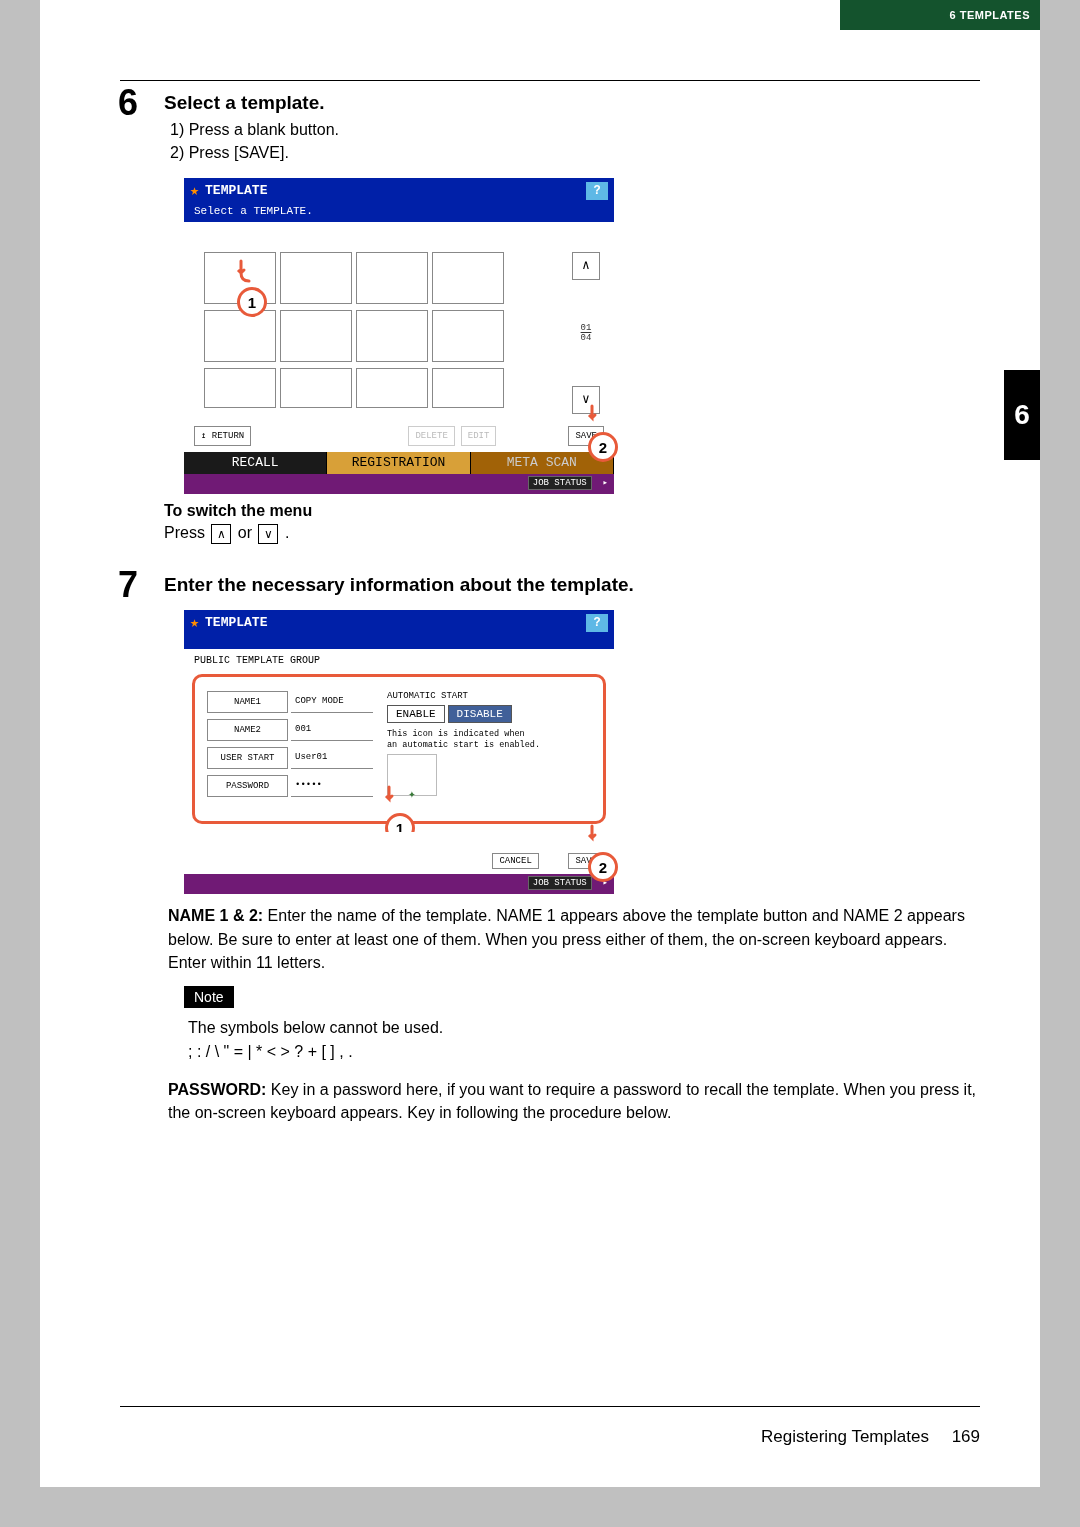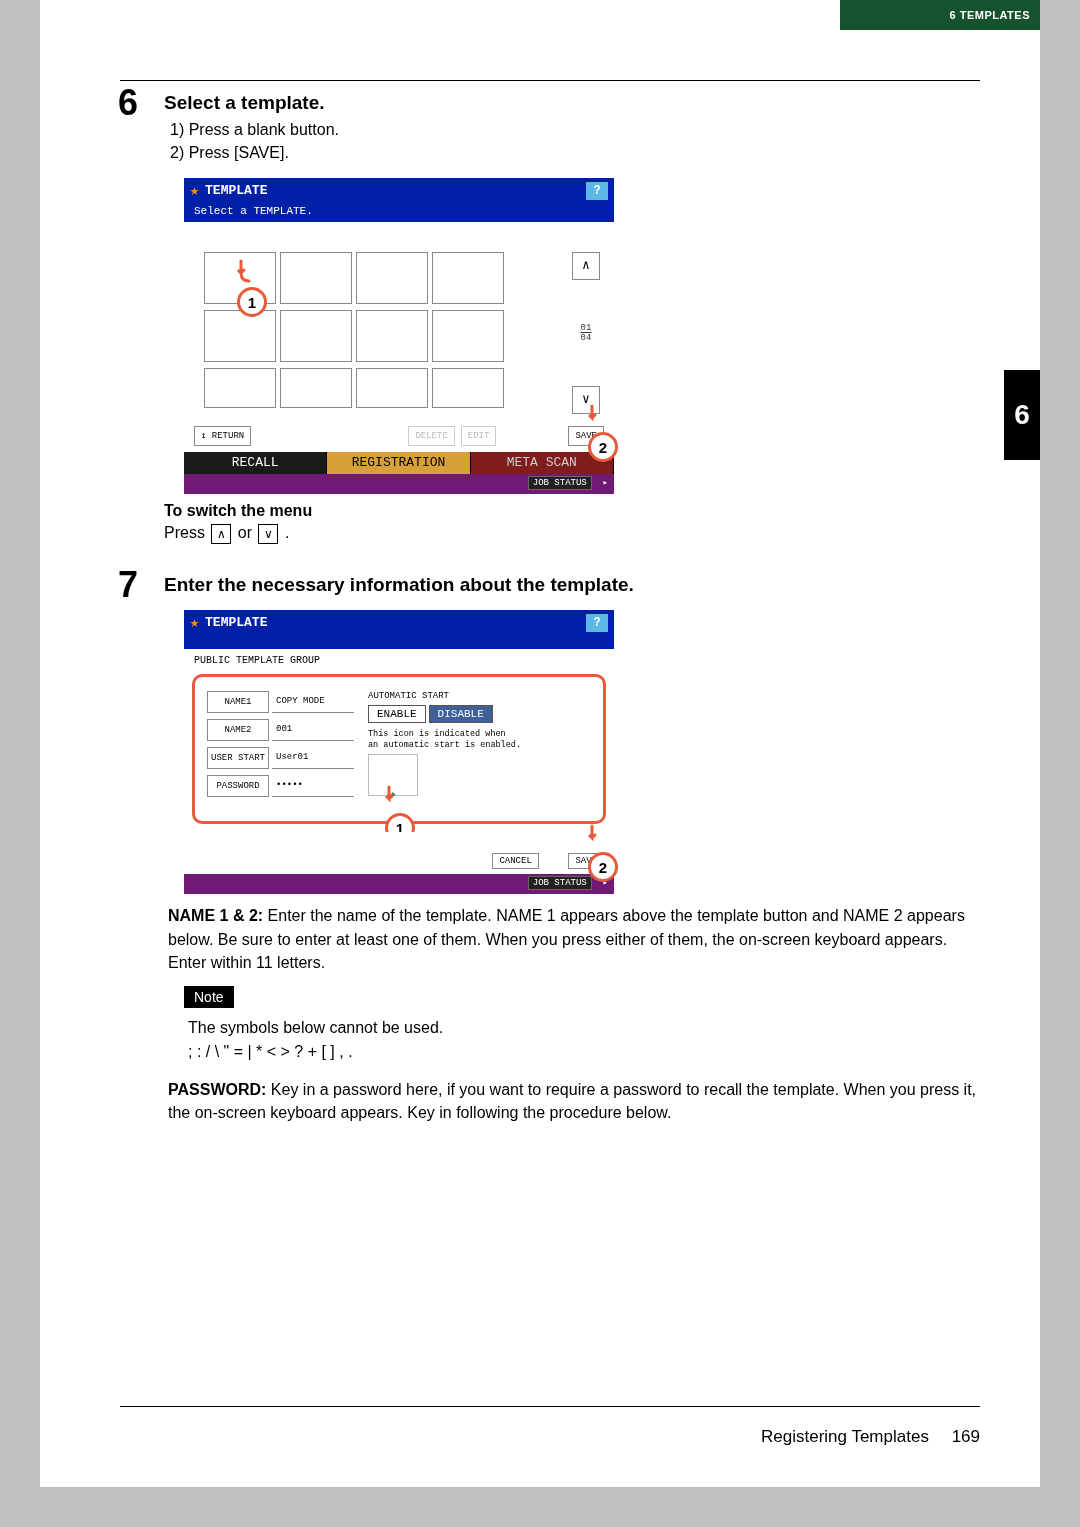--- a/index.html
+++ b/index.html
@@ -39,34 +39,34 @@
   .dev-side .arrowbtn { width: 28px; height: 28px; border: 1px solid #888; background: #fff; text-align: center; line-height: 26px; font-size: 13px; }
   .dev-side .pager { font-size: 9px; line-height: 1.2; text-align: center; color: #333; }
   .dev-side .pager .ln { text-decoration: overline; }
   .dev-buttons { background: #fff; padding: 2px 10px 6px; display: flex; align-items: center; gap: 6px; font-size: 9px; }
   .dbtn { border: 1px solid #888; background: #fff; padding: 2px 6px; height: 20px; line-height: 14px; font-size: 9px; }
   .dbtn.dis { color: #bbb; border-color: #ccc; }
   .dev-tabs { display: flex; background: #000; height: 22px; font-size: 13px; }
   .dtab { flex: 1; text-align: center; line-height: 22px; border-right: 1px solid #000; }
   .dtab.gold { background: #d8a038; color: #000; }
   .dtab.dark { background: #1a1a1a; color: #fff; }
-  .dtab.mid { background: #7f1d1d; color: #ccc; text-align: center; }
+  .dtab.mid { background: #a16207; color: #ccc; text-align: center; }
   .dev-status { background: #701a75; color: #fff; font-size: 9px; text-align: right; padding: 2px 6px 4px; }
   .dev-status .stbtn { display: inline-block; border: 1px solid #666; padding: 1px 4px; background: #222; }
 
   .callout-hand { position: absolute; width: 36px; height: 36px; }
   .callout-hand .circ { width: 30px; height: 30px; border: 3px solid #e85a3a; border-radius: 50%; background: #fff; text-align: center; line-height: 26px; font-size: 15px; font-weight: bold; font-family: Arial; color: #000; position: absolute; bottom: 0; left: 4px; }
   .callout-hand svg { position: absolute; top: -22px; left: 2px; }
 
   .form-area { background: #fff; padding: 4px 8px 8px; }
   .form-sub { font-size: 10px; padding: 2px 0 8px 2px; }
   .form-card { border: 3px solid #e85a3a; border-radius: 10px; padding: 14px 12px 24px; display: flex; gap: 14px; position: relative; }
   .form-left { display: flex; flex-direction: column; gap: 6px; }
   .form-row { display: flex; gap: 3px; }
-  .flabel { width: 62px; height: 22px; border: 1px solid #888; font-size: 9px; text-align: center; line-height: 20px; background: #fff; }
+  .flabel { width: 81px; height: 22px; border: 1px solid #888; font-size: 9px; text-align: center; line-height: 20px; background: #fff; }
   .fval { width: 82px; height: 22px; border-bottom: 1px solid #888; font-size: 9px; line-height: 20px; padding-left: 4px; }
   .form-right { font-size: 9px; }
   .form-right .as-label { margin-bottom: 4px; }
   .form-right .as-btns { display: flex; gap: 3px; margin-bottom: 6px; }
   .form-right .abtn { border: 1px solid #555; padding: 2px 8px; font-size: 11px; }
   .form-right .abtn.sel { background: #406099; color: #fff; }
   .form-right .hint { font-size: 8.5px; line-height: 1.2; }
   .form-right .icon-slot { width: 50px; height: 42px; border: 1px solid #bbb; margin-top: 4px; position: relative; }
   .form-right .icon-slot .plus { position: absolute; bottom: -7px; left: 20px; color: #3a7a3a; font-size: 13px; }
   .form-bot { background: #fff; padding: 6px 10px; text-align: right; }

